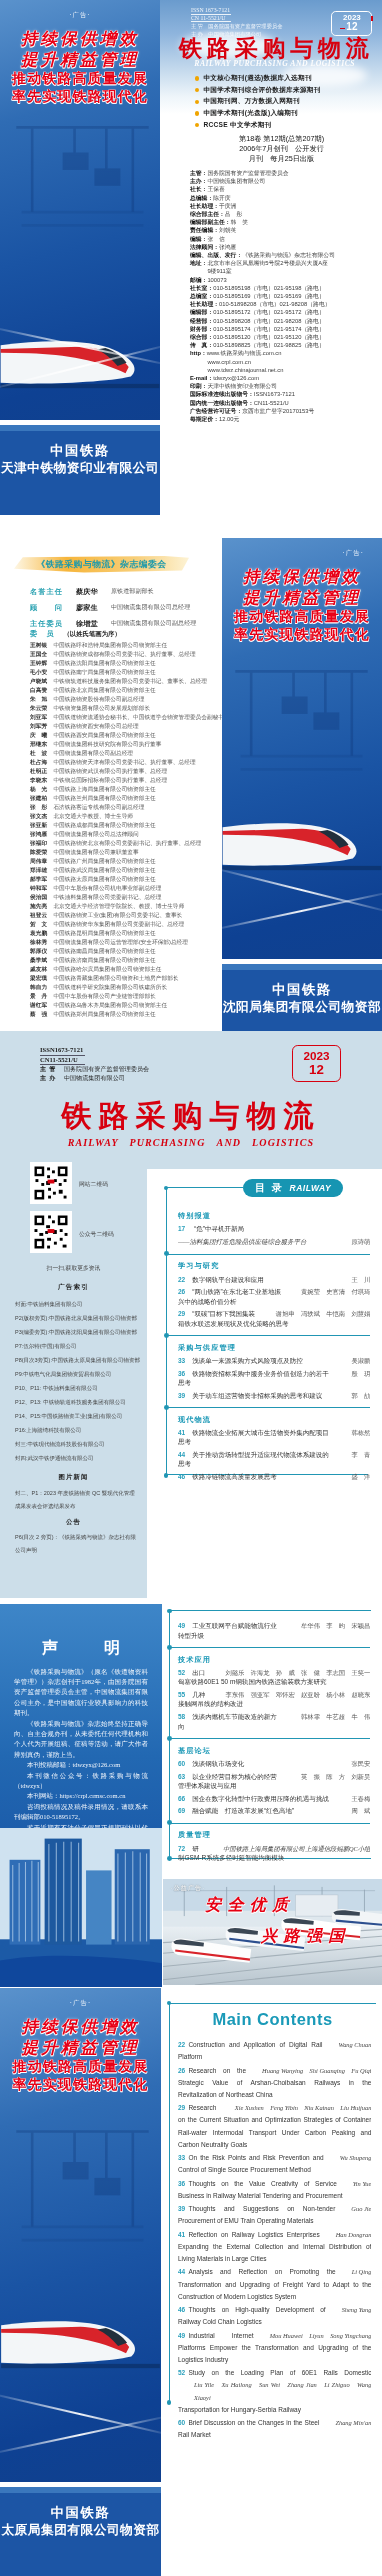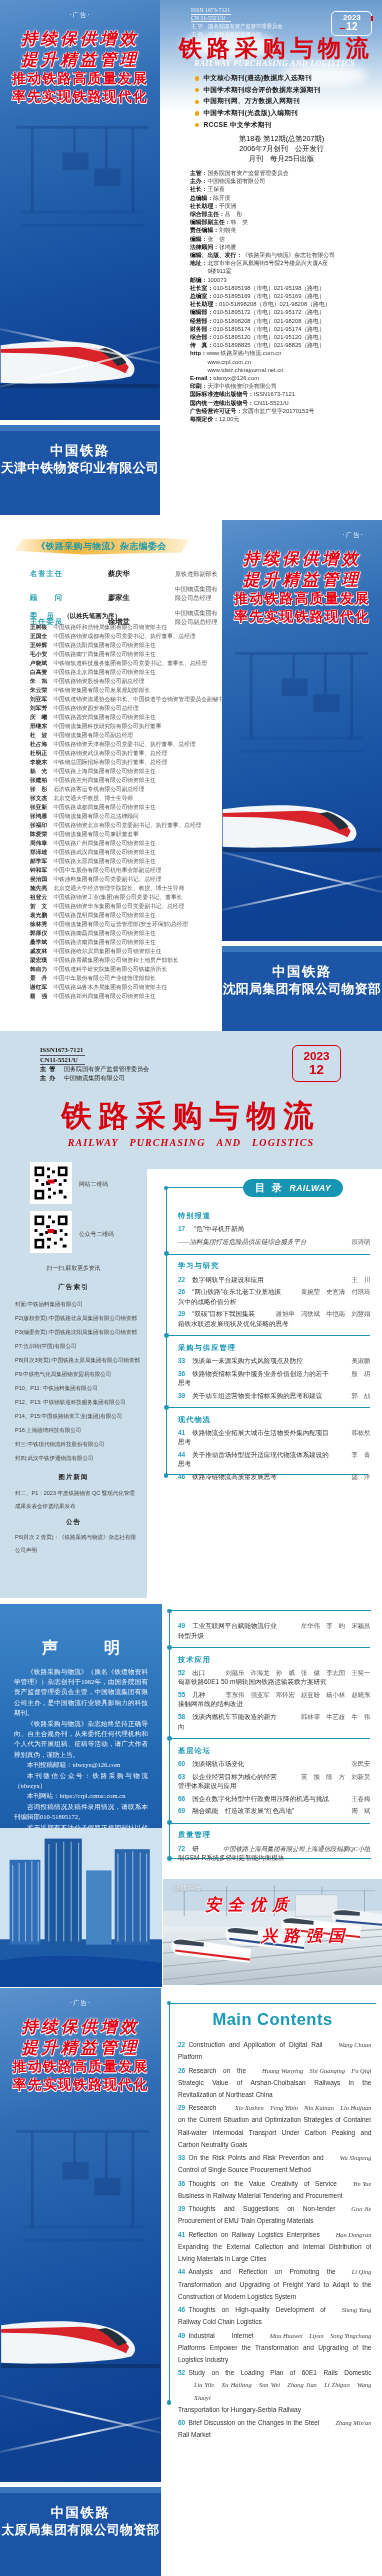--- a/index.html
+++ b/index.html
@@ -58,21 +58,21 @@
   .ml{font-weight:bold;color:#111;}
   .mv{color:#3c3c3c;}
 
   
   .p2l{position:absolute;left:0;top:0;width:222px;height:516px;background:#fff;}
   .banner{position:absolute;left:14px;top:18px;width:175px;height:16.5px;
     background:linear-gradient(90deg,rgba(250,222,150,.25),#f6b53b 30%,#f8cf7a 70%,#fdf3d5 100%);
     clip-path:polygon(0 78%,5% 8%,86% 0,100% 10%,96% 88%,40% 100%);}
   .banner span{display:block;text-align:center;font-size:8.8px;font-weight:bold;color:#1f9aab;line-height:16.5px;letter-spacing:0.5px;}
   .leaders{position:absolute;left:30px;top:49px;}
-  .ldr{display:flex;margin-bottom:5.8px;align-items:flex-end;gap:32px;}
+  .ldr{display:flex;margin-bottom:5.8px;align-items:flex-start;}
   .ldr .role{color:#2aa2b2;font-weight:bold;font-size:7.2px;width:46px;letter-spacing:1.1px;flex:0 0 46px;}
   .ldr .nm{color:#222;font-weight:bold;font-size:7.2px;width:35px;flex:0 0 35px;}
   .ldr .ds{color:#555;font-size:6.1px;}
   .memhead{position:absolute;left:30px;top:91px;font-size:7.2px;}
   .memhead .role{color:#2aa2b2;font-weight:bold;letter-spacing:1.1px;margin-right:8.5px;}
   .memhead .note{color:#222;font-weight:bold;font-size:6.4px;}
   .members{position:absolute;left:30px;right:3.2px;top:103px;}
   .mem{font-size:5.7px;line-height:9px;white-space:nowrap;}
   .mem .mn{display:inline-block;width:23.4px;font-weight:bold;color:#333;}
   .mem .md{color:#555;}
@@ -335,21 +335,21 @@
           <div class="mrow">
           <b class="ml">广告经营许可证号：</b><span class="mv">京西市监广登字20170153号</span>
         </div>
           <div class="mrow">
           <b class="ml">每期定价：</b><span class="mv">12.00元</span>
         </div>
         </div>
     </div>
   </div>
 
-  <div class="page" style="top:520px;height:516px;">
+  <div class="page" style="top:538px;height:516px;">
     <div class="p2l">
       <div class="banner">
         <span>《铁路采购与物流》杂志编委会</span>
       </div>
       <div class="leaders">
           <div class="ldr">
           <span class="role">名誉主任</span>
           <span class="nm">蔡庆华</span>
           <span class="ds">原铁道部副部长</span>
         </div>

